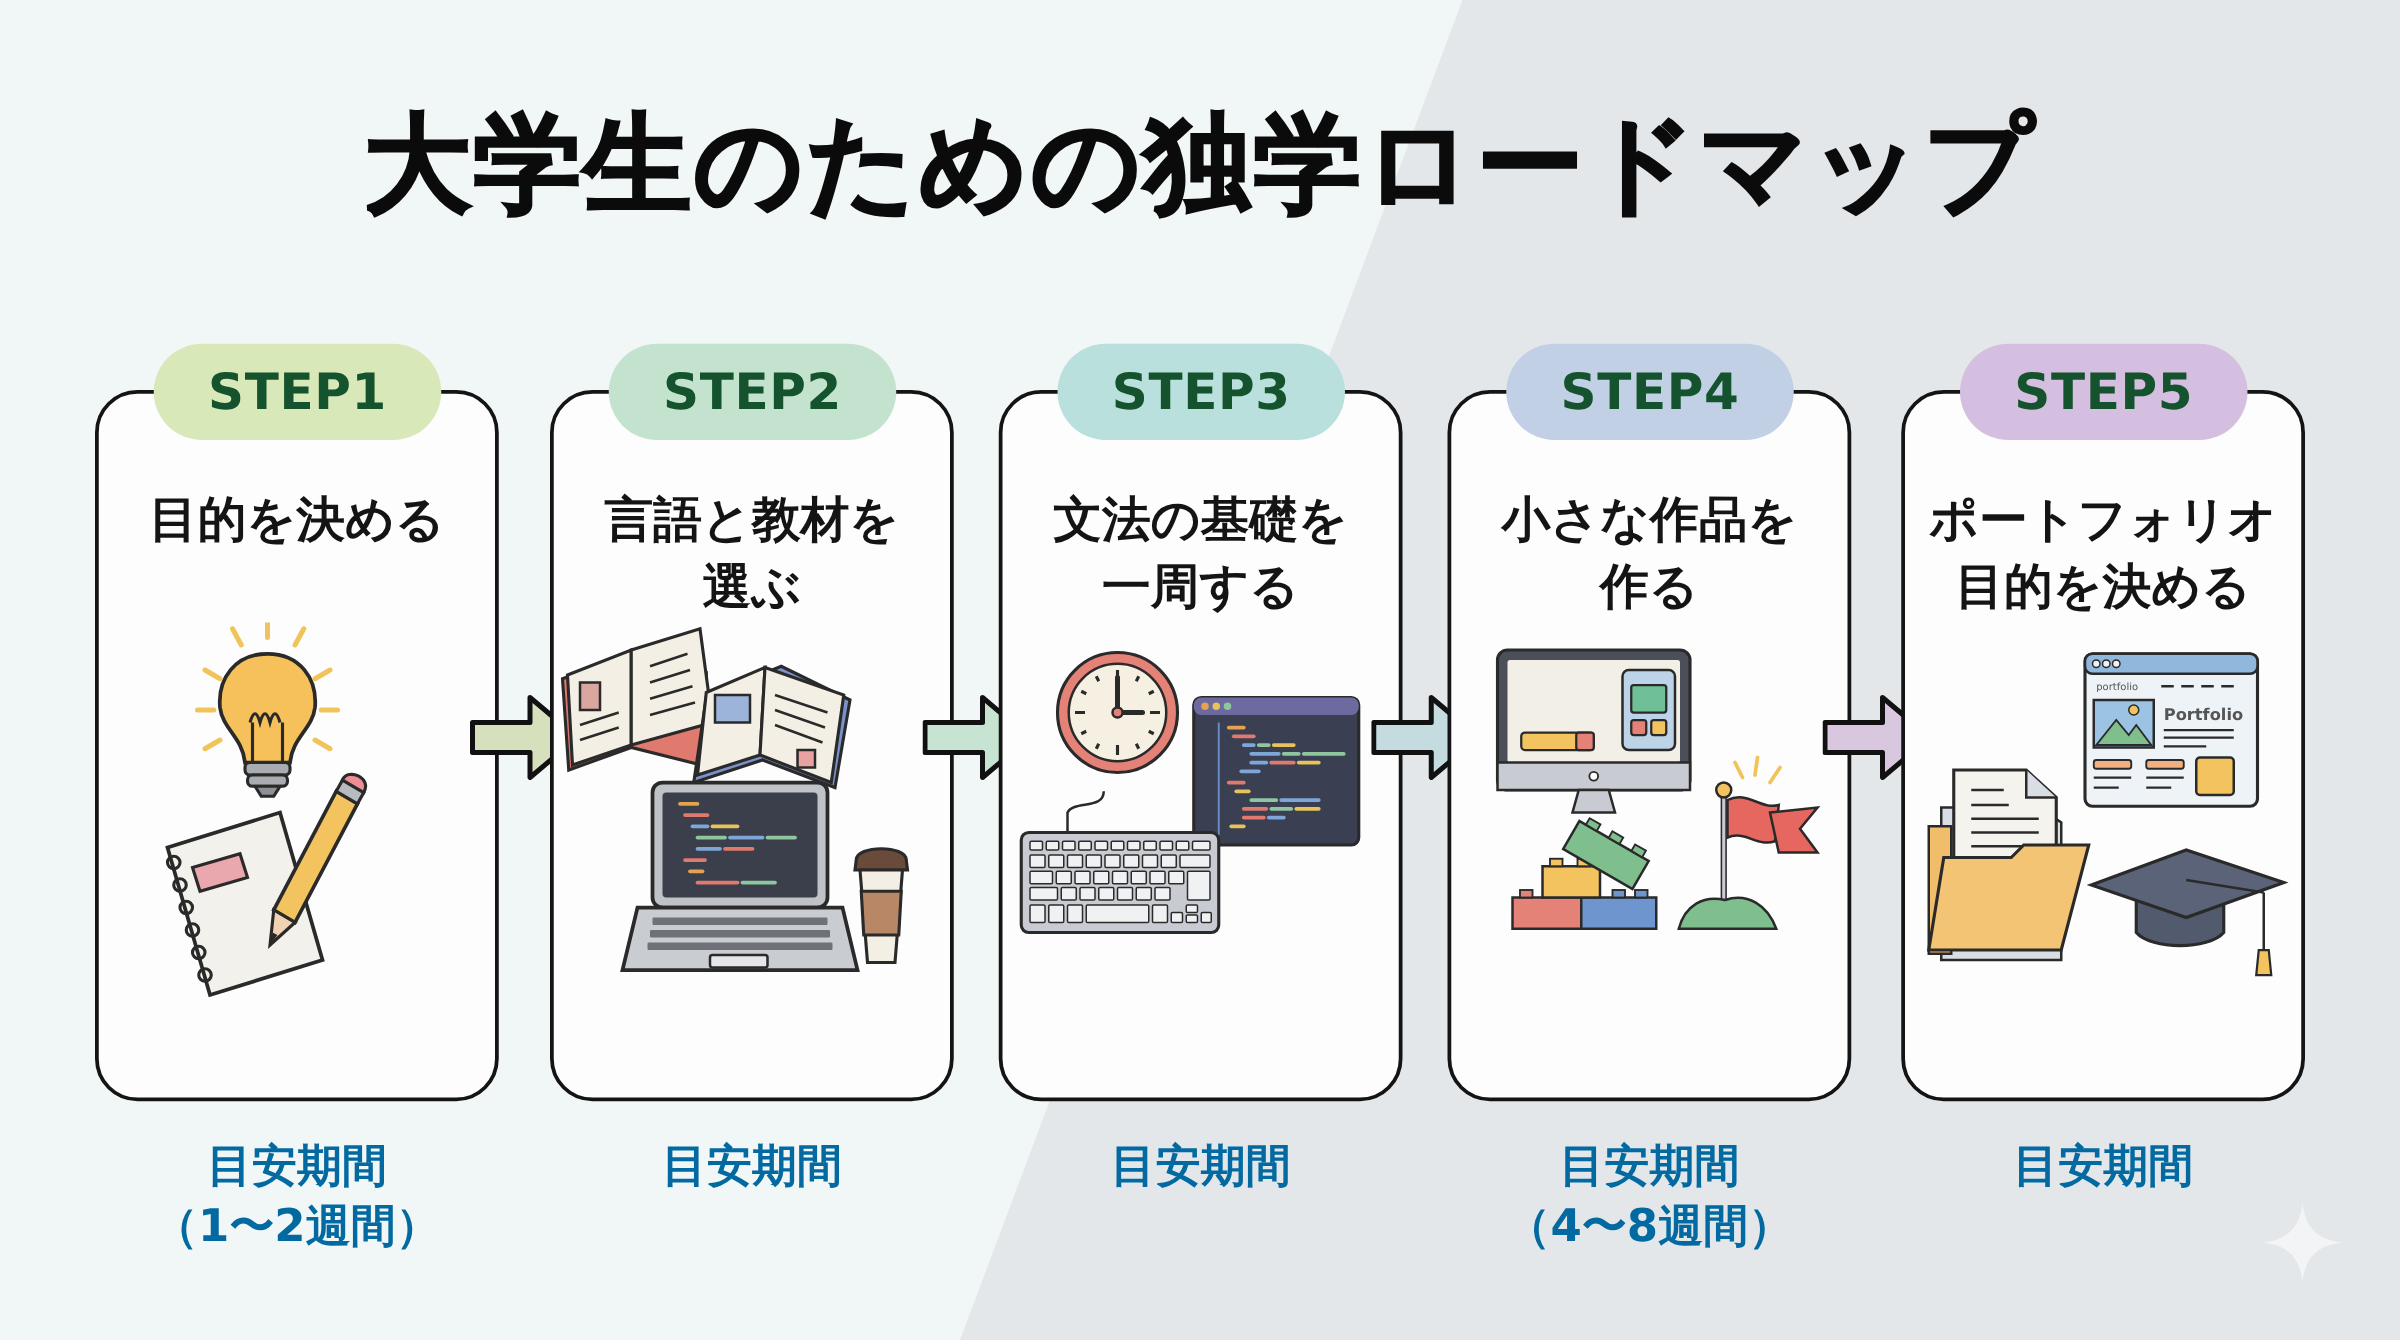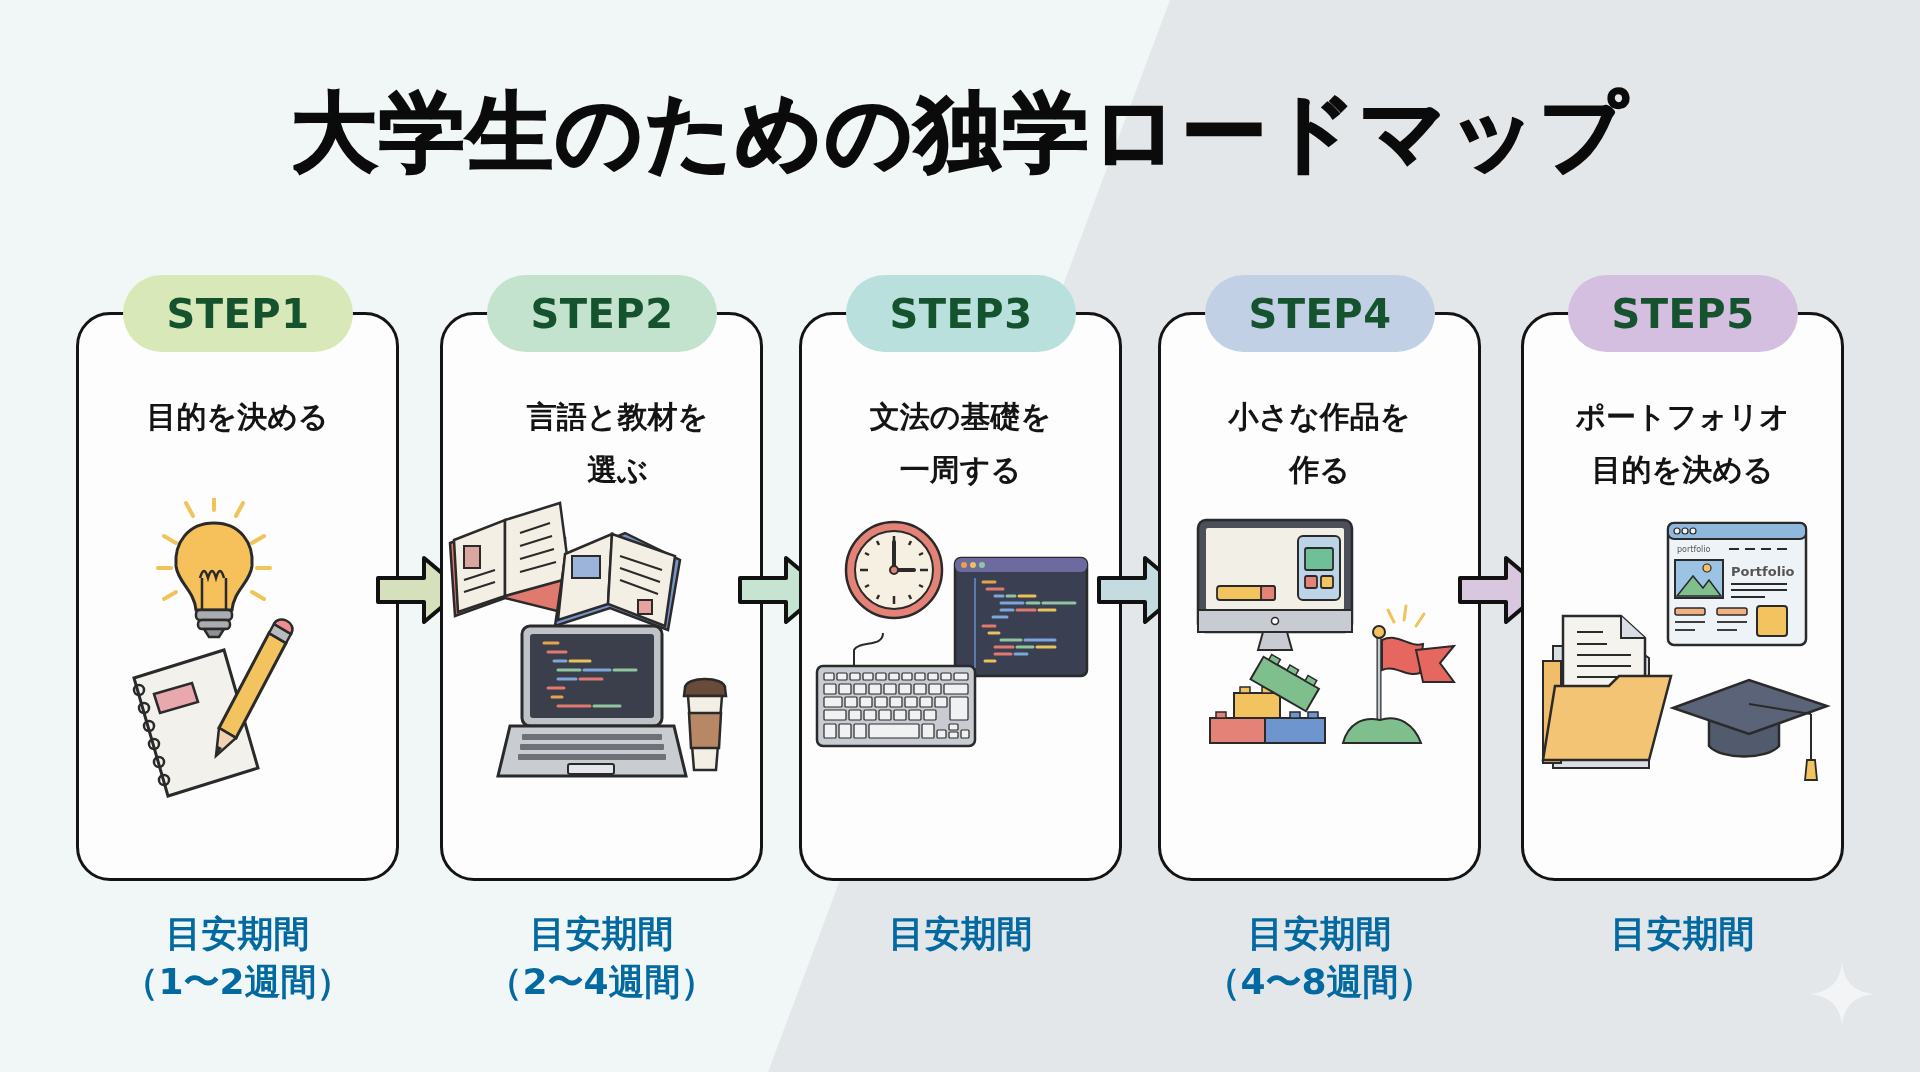--- a/index.html
+++ b/index.html
@@ -26,21 +26,21 @@
     box-sizing:border-box;
   }
   .pill {
     position:absolute; top:275px; width:230px; height:77px; border-radius:39px;
     display:flex; align-items:center; justify-content:center;
     font-size:40px; font-weight:700; color:#14532d; letter-spacing:0.5px;
     font-family:"DejaVu Sans", sans-serif;
   }
   .heading {
     position:absolute; top:390px; width:323px; text-align:center;
-    font-size:30px; font-weight:700; line-height:53px; color:#141414;
+    font-size:39px; font-weight:700; line-height:53px; color:#141414;
     white-space:pre-line;
   }
   .illus { position:absolute; top:498px; width:323px; height:300px; }
   .illus svg { width:100%; height:100%; }
   .arrow { position:absolute; top:556px; width:90px; height:68px; }
   .period {
     position:absolute; top:910px; width:323px; text-align:center;
     font-size:36px; font-weight:700; line-height:48px; color:#0369a1;
   }
   .sparkle { position:absolute; left:1808px; top:960px; width:68px; height:68px; }
@@ -100,21 +100,21 @@
   <div>目安期間</div>
   <div>（1〜2週間）</div>
 </div>
 
 <svg class="arrow" style="left:376px" viewBox="0 0 90 68">
   <path d="M2 22 L48 22 L48 2 L86 34 L48 66 L48 46 L2 46 Z" fill="#d6e0bd" stroke="#111" stroke-width="4" stroke-linejoin="round"></path>
 </svg>
 
 <div class="card" style="left:440px"></div>
 <div class="pill" style="left:487px;background:#c4e3cf">STEP2</div>
-<div class="heading" style="left:456px">言語と教材を
+<div class="heading" style="left:440px">言語と教材を
 選ぶ</div>
 <div class="illus" style="left:440px">
   <svg viewBox="0 0 323 300">
     <g>
       <path d="M10 45 L65 25 L125 40 L125 115 L65 100 L15 118 Z" fill="#e07a6e" stroke="#2a2a2a" stroke-width="2.5"></path>
       <path d="M14 42 L65 22 L65 98 L18 114 Z" fill="#f4efe4" stroke="#2a2a2a" stroke-width="2.5"></path>
       <path d="M65 22 L120 5 L130 80 L65 98 Z" fill="#f4efe4" stroke="#2a2a2a" stroke-width="2.5"></path>
       <rect x="24" y="48" width="16" height="22" fill="#d9a6a0" stroke="#2a2a2a" stroke-width="2"></rect>
       <g stroke="#2a2a2a" stroke-width="2">
           <line x1="80" y1="35" x2="110" y2="25"></line>
@@ -165,21 +165,20 @@
     </g>
     <g>
       <path d="M245 190 C245 178 285 178 285 190 L286 198 L244 198 Z" fill="#6a4a3a" stroke="#2a2a2a" stroke-width="2.5"></path>
       <path d="M248 198 L282 198 L276 272 L254 272 Z" fill="#f4efe4" stroke="#2a2a2a" stroke-width="2.5"></path>
       <path d="M249 215 L281 215 L279 250 L251 250 Z" fill="#b88866" stroke="#2a2a2a" stroke-width="2.5"></path>
     </g>
   </svg>
 </div>
 <div class="period" style="left:440px">
   <div>目安期間</div>
-  <div>（2〜4週間）</div>
 </div>
 
 <svg class="arrow" style="left:738px" viewBox="0 0 90 68">
   <path d="M2 22 L48 22 L48 2 L86 34 L48 66 L48 46 L2 46 Z" fill="#c7e3d2" stroke="#111" stroke-width="4" stroke-linejoin="round"></path>
 </svg>
 
 <div class="card" style="left:799px"></div>
 <div class="pill" style="left:846px;background:#b9e0dc">STEP3</div>
 <div class="heading" style="left:799px">文法の基礎を
 一周する</div>

